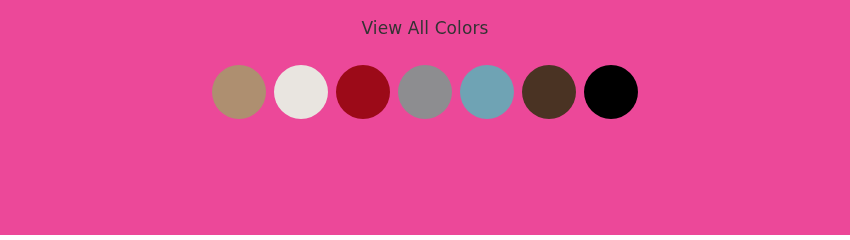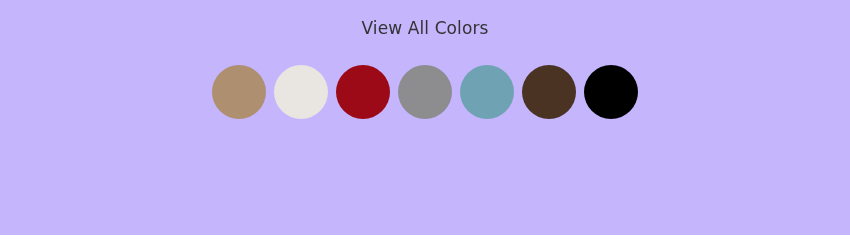--- a/index.html
+++ b/index.html
@@ -49,21 +49,21 @@
     height: 54px;
     border-radius: 50%;
     flex: 0 0 auto;
     cursor: pointer;
     display: block;
   }
 </style>
 </head>
 <body>
 
-<div class="color-picker-panel" style="background-color: #c4b5fd;">
+<div class="color-picker-panel" style="background-color: #ec4899;">
 
   <div class="panel-title" style="color: rgb(51, 51, 51);">View All Colors</div>
 
   <div class="swatch-row">
       <div class="swatch" title="camel-tan" style="background-color: rgb(174, 143, 112);"></div>
       <div class="swatch" title="off-white-cream" style="background-color: rgb(233, 229, 224);"></div>
       <div class="swatch" title="crimson-red" style="background-color: rgb(156, 10, 24);"></div>
       <div class="swatch" title="medium-gray" style="background-color: rgb(141, 141, 144);"></div>
       <div class="swatch" title="muted-teal-blue" style="background-color: rgb(111, 163, 180);"></div>
       <div class="swatch" title="dark-brown" style="background-color: rgb(74, 51, 35);"></div>

